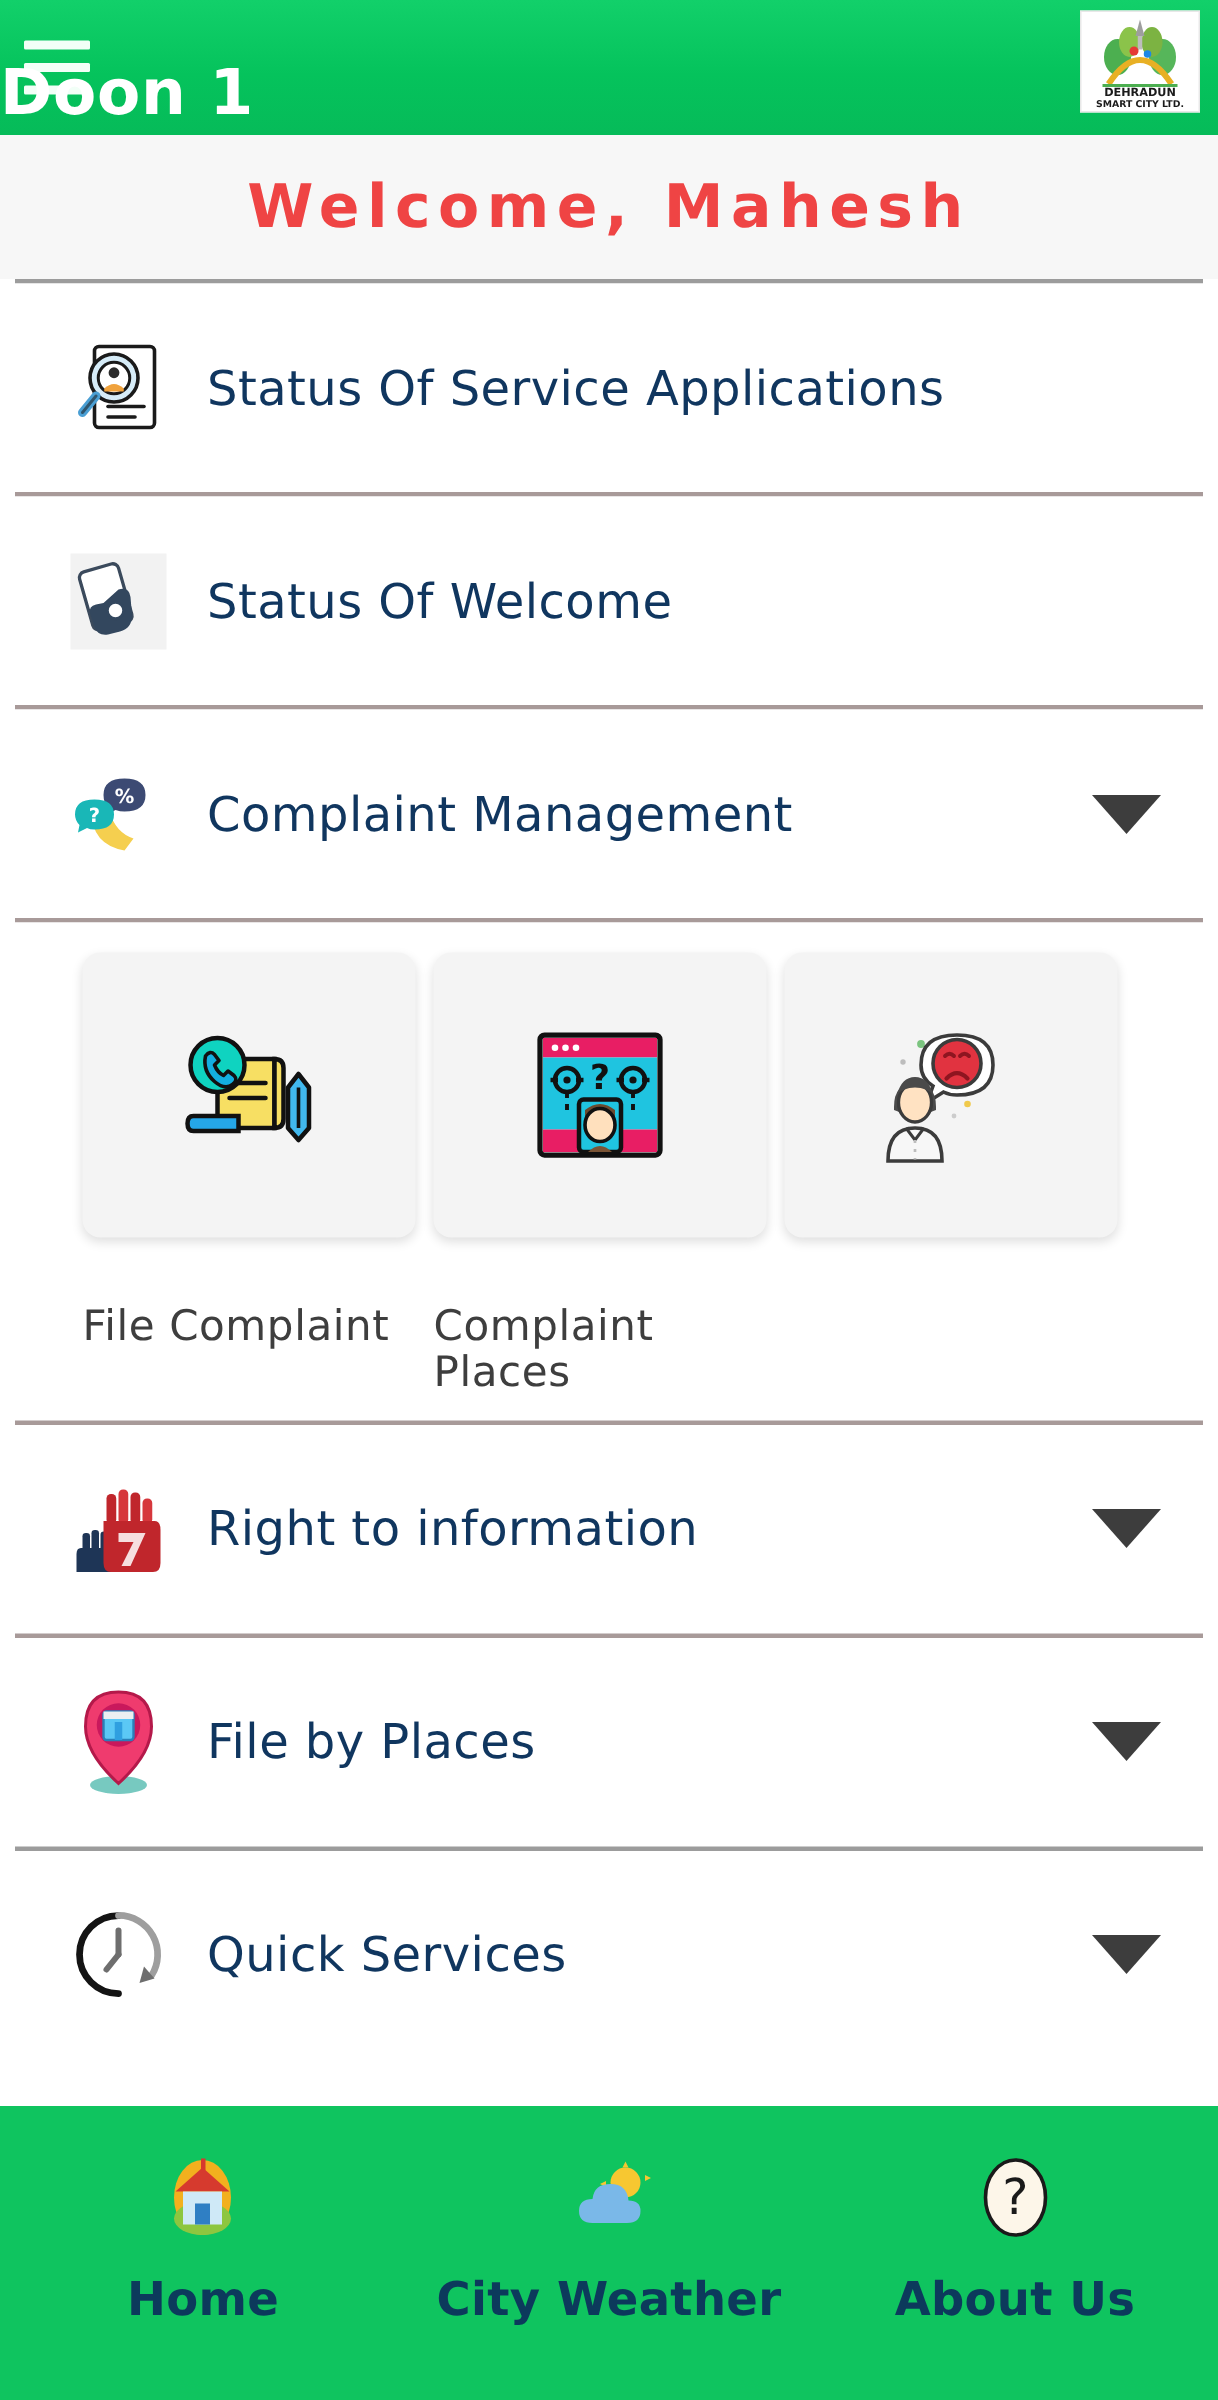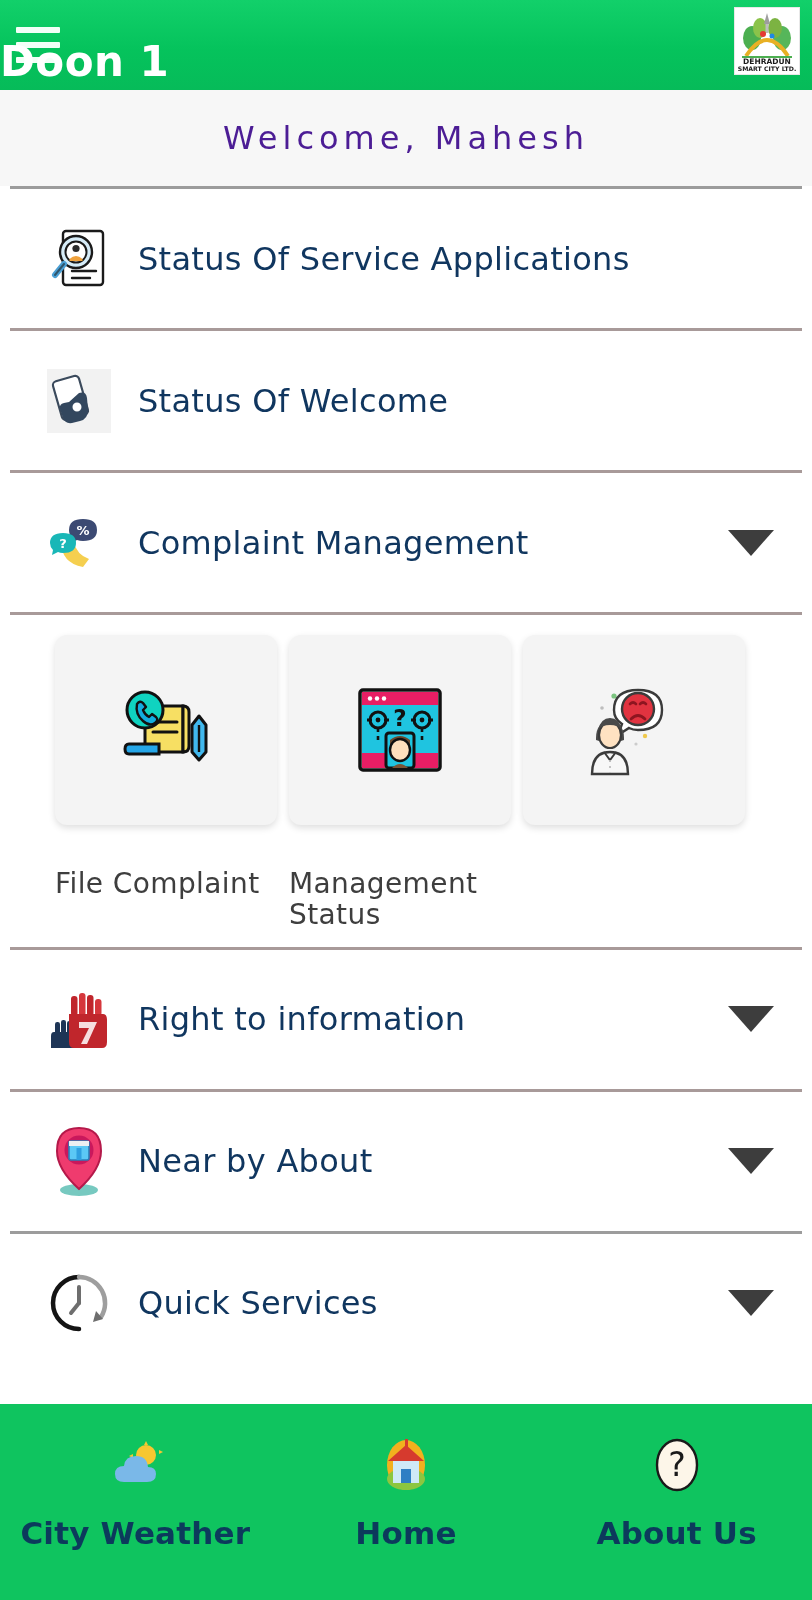--- a/index.html
+++ b/index.html
@@ -43,39 +43,39 @@
     color:#ffffff;
     font-size:42px;
     font-weight:700;
     letter-spacing:0.5px;
     pointer-events:none;
     margin-top:33px;
   }
   .logo-box {
     position:absolute;
     right:12px; top:7px;
-    width:66px; height:68px;
+    width:80px; height:68px;
     background:#ffffff;
     border:1px solid #e8e8e8;
     display:flex; align-items:flex-end; justify-content:center;
     overflow:hidden;
   }
   .logo-box svg { display:block; }
 
   
   .welcome-band {
     flex:0 0 96px;
     background:#f7f7f7;
     display:flex; align-items:center; justify-content:center;
     position:relative;
   }
   .welcome-text {
-    font-size:32px;
-    font-weight:normal;
-    color:#4c1d95;
+    font-size:40px;
+    font-weight:bold;
+    color:#ef4444;
     letter-spacing:5px;
   }
 
   .divider {
     height:3px;
     margin:0 10px;
     background:#9c9c9c;
     flex:0 0 3px;
   }
   .divider.thin { background:#a89a99; }
@@ -312,21 +312,21 @@
               <line x1="82" y1="40" x2="87" y2="40" stroke="#111" stroke-width="3"></line>
               <text x="54" y="46" font-size="23" font-family="DejaVu Sans, sans-serif" font-weight="bold" fill="#111" text-anchor="middle">?</text>
               <rect x="40" y="53" width="28" height="35" rx="3" fill="#1fc4e0" stroke="#111" stroke-width="3"></rect>
               <path d="M44 60 q10 -8 20 0 l0 6 q-10 -5 -20 0z" fill="#6b4a2f"></path>
               <ellipse cx="54" cy="70" rx="10" ry="11" fill="#ffe0bd" stroke="#111" stroke-width="2.4"></ellipse>
               <path d="M46 88 q8 -8 16 0z" fill="#7a5435"></path>
               <line x1="32" y1="48" x2="32" y2="62" stroke="#111" stroke-width="2.6" stroke-dasharray="4 4"></line>
               <line x1="76" y1="48" x2="76" y2="62" stroke="#111" stroke-width="2.6" stroke-dasharray="4 4"></line>
             </svg>
           </div>
-          <div class="card-label">Management Status</div>
+          <div class="card-label">Complaint Places</div>
         </div>
 
         <div class="card-cell">
           <div class="card-tile">
             <svg width="120" height="104" viewBox="0 0 120 104" aria-hidden="true">
               <circle cx="40" cy="18" r="2.6" fill="#7bc47f"></circle>
               <circle cx="28" cy="30" r="1.8" fill="#bdbdbd"></circle>
               <circle cx="71" cy="58" r="2.2" fill="#f0c94b"></circle>
               <circle cx="62" cy="66" r="1.6" fill="#cccccc"></circle>
               <path d="M64 12 q24 0 24 20 q0 20 -24 20 q-5 0 -9 -2 l-11 7 4 -11 q-8 -5 -8 -14 q0 -20 24 -20z" fill="#ffffff" stroke="#3b3b3b" stroke-width="2.4"></path>
@@ -374,21 +374,21 @@
       <div class="menu-icon">
         <svg width="62" height="74" viewBox="0 0 62 74" aria-hidden="true">
           <ellipse cx="31" cy="66" rx="19" ry="6" fill="#5fc0b5" opacity="0.85"></ellipse>
           <path d="M31 4 q22 0 22 23 q0 18 -22 38 q-22 -20 -22 -38 q0 -23 22 -23z" fill="#ef3b6e" stroke="#b4194a" stroke-width="2"></path>
           <circle cx="31" cy="26" r="14.5" fill="#c9185c"></circle>
           <rect x="21" y="17" width="20" height="19" rx="2" fill="#5bc8f5" stroke="#2b7fb8" stroke-width="1.6"></rect>
           <rect x="21" y="17" width="20" height="5" fill="#eceff1"></rect>
           <rect x="28.5" y="24" width="5" height="12" fill="#2f9fe0"></rect>
         </svg>
       </div>
-      <div class="menu-label">Near by About</div>
+      <div class="menu-label">File by Places</div>
       <div class="caret">
           <i></i>
         </div>
     </div>
     <div class="divider"></div>
 
     <div class="menu-row">
       <div class="menu-icon">
         <svg width="64" height="64" viewBox="0 0 64 64" aria-hidden="true">
           <path d="M32 6 a26 26 0 1 0 0 52" fill="none" stroke="#141414" stroke-width="4.5" stroke-linecap="round"></path>
@@ -400,50 +400,50 @@
       </div>
       <div class="menu-label">Quick Services</div>
       <div class="caret">
           <i></i>
         </div>
     </div>
 
   </div>
 
   <div class="bottom-nav">
-
-    <div class="nav-item">
-      <div class="nav-icon">
-        <svg width="56" height="50" viewBox="0 0 56 50" aria-hidden="true">
-          <circle cx="39" cy="15" r="10" fill="#f7c731"></circle>
-          <path d="M39 1 l2 4 -4 0z" fill="#f7c731"></path>
-          <path d="M52 10 l4 2 -4 2z" fill="#f7c731"></path>
-          <path d="M26 14 l-4 2 4 2z" fill="#f7c731"></path>
-          <path d="M17 42 q-9 0 -9 -8 q0 -8 9 -8 q1 -10 12 -10 q11 0 12 11 q8 0 8 7 q0 8 -9 8z" fill="#7ab8e8"></path>
-        </svg>
-      </div>
-      <div class="nav-label">City Weather</div>
-    </div>
 
     <div class="nav-item">
       <div class="nav-icon">
         <svg width="50" height="56" viewBox="0 0 50 56" aria-hidden="true">
           <ellipse cx="25" cy="28" rx="19" ry="25" fill="#f2b01e"></ellipse>
           <ellipse cx="25" cy="42" rx="19" ry="11" fill="#8dc63f"></ellipse>
           <path d="M25 8 L43 24 H7 Z" fill="#d63a2e"></path>
           <rect x="12" y="24" width="26" height="22" fill="#cfe9f7"></rect>
           <rect x="20" y="32" width="10" height="14" fill="#2f7fc4"></rect>
           <rect x="24" y="2" width="3" height="8" fill="#d63a2e"></rect>
         </svg>
       </div>
       <div class="nav-label">Home</div>
     </div>
 
     <div class="nav-item">
       <div class="nav-icon">
+        <svg width="56" height="50" viewBox="0 0 56 50" aria-hidden="true">
+          <circle cx="39" cy="15" r="10" fill="#f7c731"></circle>
+          <path d="M39 1 l2 4 -4 0z" fill="#f7c731"></path>
+          <path d="M52 10 l4 2 -4 2z" fill="#f7c731"></path>
+          <path d="M26 14 l-4 2 4 2z" fill="#f7c731"></path>
+          <path d="M17 42 q-9 0 -9 -8 q0 -8 9 -8 q1 -10 12 -10 q11 0 12 11 q8 0 8 7 q0 8 -9 8z" fill="#7ab8e8"></path>
+        </svg>
+      </div>
+      <div class="nav-label">City Weather</div>
+    </div>
+
+    <div class="nav-item">
+      <div class="nav-icon">
         <svg width="46" height="54" viewBox="0 0 46 54" aria-hidden="true">
           <ellipse cx="23" cy="27" rx="20" ry="25" fill="#fdf6e9" stroke="#1a1a1a" stroke-width="2.4"></ellipse>
           <text x="23" y="38" font-size="33" font-family="DejaVu Sans, sans-serif" fill="#1a1a1a" text-anchor="middle">?</text>
         </svg>
       </div>
       <div class="nav-label">About Us</div>
     </div>
 
   </div>
 

